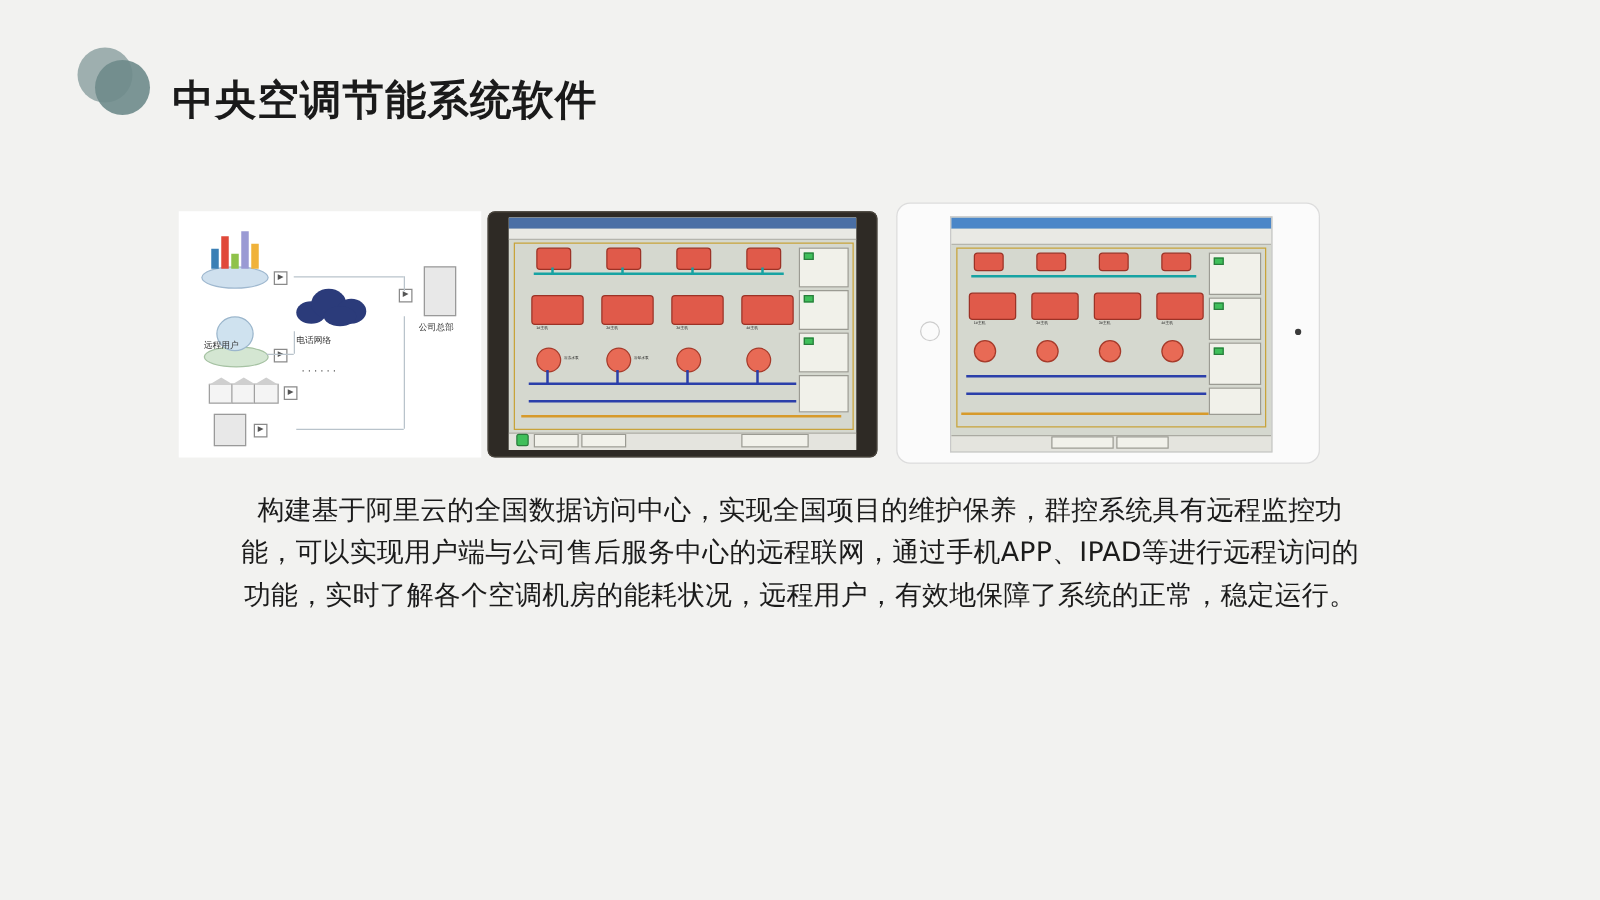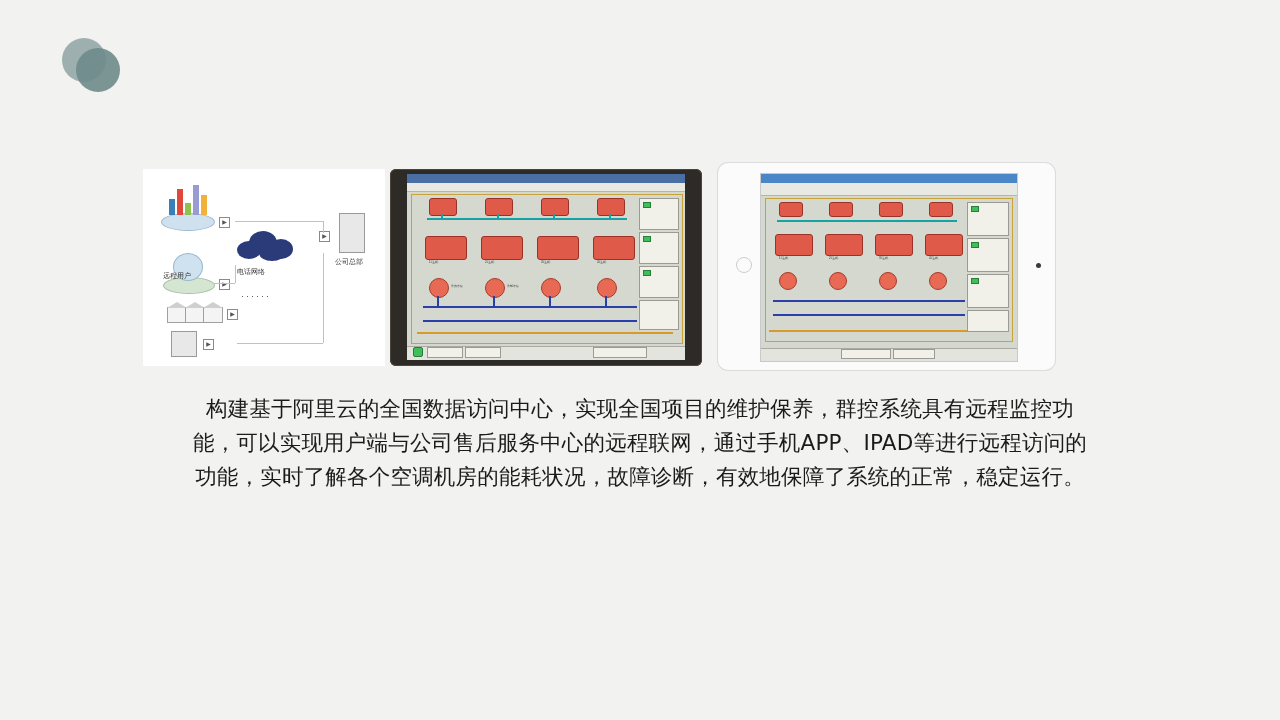--- a/index.html
+++ b/index.html
@@ -319,20 +319,21 @@
   }
 </style>
 </head>
 <body>
 
 <div class="slide-header">
   <div class="logo-mark">
     <div class="circle-back"></div>
     <div class="circle-front"></div>
   </div>
+  <div class="slide-title">中央空调节能系统软件</div>
 </div>
 
 <div class="image-row">
 
   <div class="fig-topology">
 
     <div class="disc" style="left:18px; top:44px; width:52px; height:16px; background:#cfe0ee; border:1px solid #9fb8cf;"></div>
     <div class="chart-mini">
       <div class="bar" style="left:2px;  height:16px; background:#3a7fb5;"></div>
       <div class="bar" style="left:10px; height:26px; background:#e0493a;"></div>
@@ -485,13 +486,13 @@
         <div class="chipgreen" style="left:210px; top:104px; width:6px; height:4px;"></div>
 
         <div class="statusbar" style="height:12px;"></div>
         <div class="panel" style="left:80px; bottom:2px; width:48px; height:8px;"></div>
         <div class="panel" style="left:132px; bottom:2px; width:40px; height:8px;"></div>
       </div>
     </div>
   </div>
 </div>
 
-<div class="body-text">构建基于阿里云的全国数据访问中心，实现全国项目的维护保养，群控系统具有远程监控功能，可以实现用户端与公司售后服务中心的远程联网，通过手机APP、IPAD等进行远程访问的功能，实时了解各个空调机房的能耗状况，故障诊断，有效地保障了系统的正常，稳定运行。</div>
+<div class="body-text">构建基于阿里云的全国数据访问中心，实现全国项目的维护保养，群控系统具有远程监控功能，可以实现用户端与公司售后服务中心的远程联网，通过手机APP、IPAD等进行远程访问的功能，实时了解各个空调机房的能耗状况，远程用户，有效地保障了系统的正常，稳定运行。</div>
 
 </body></html>

